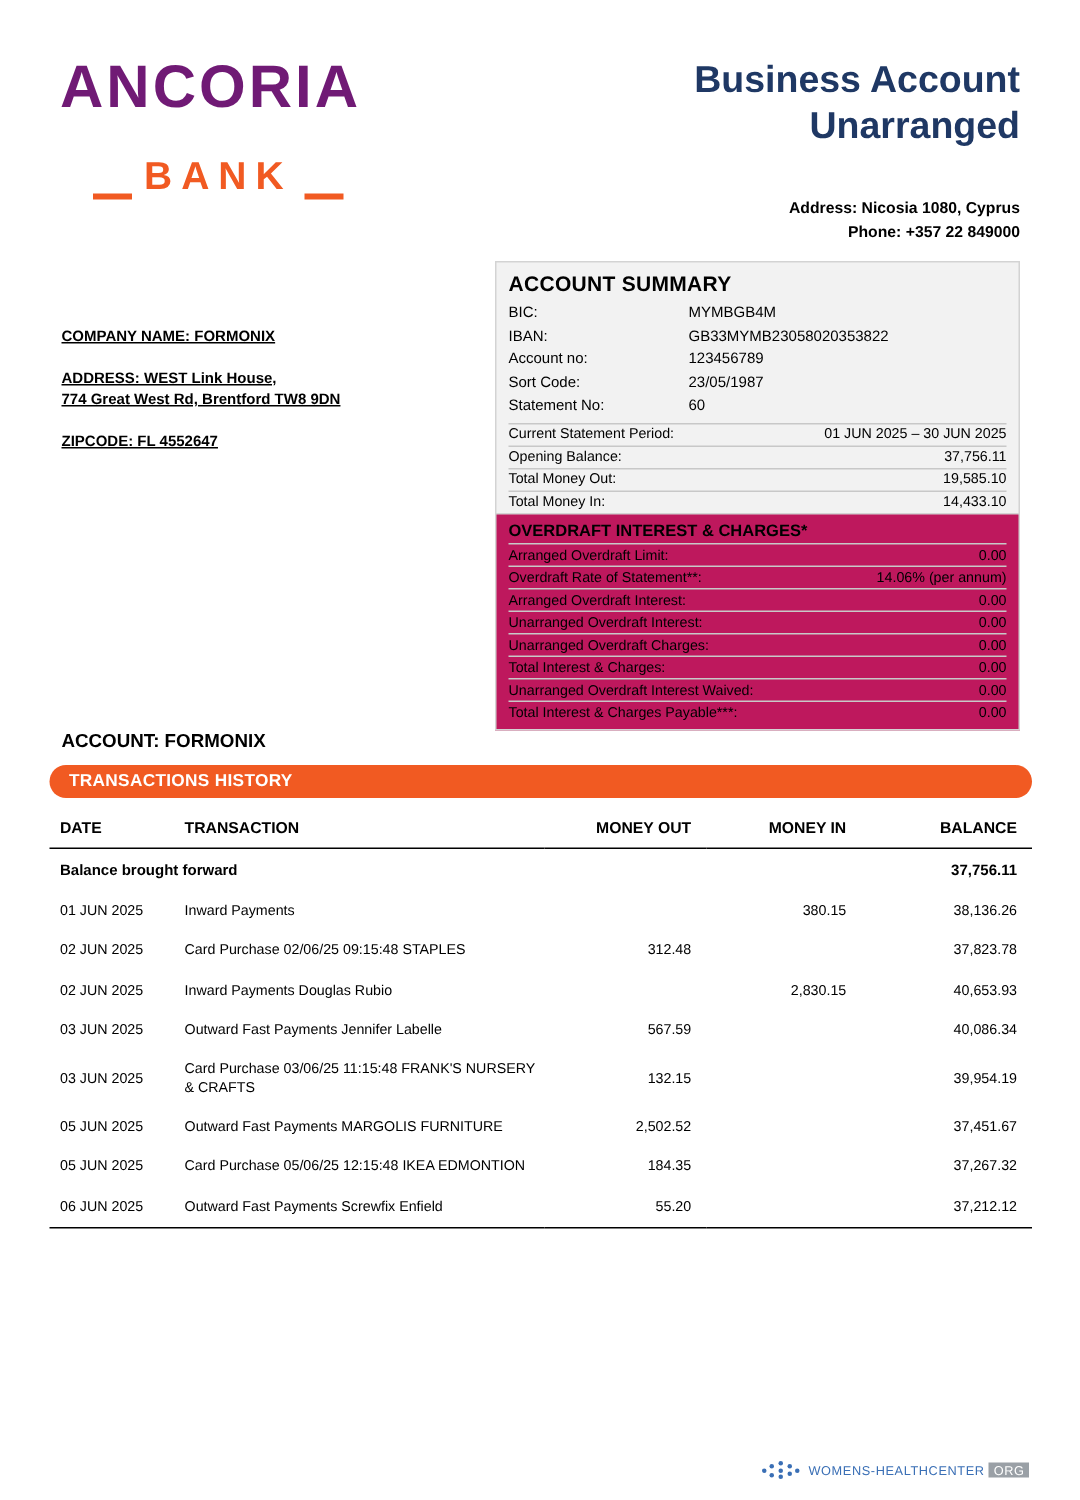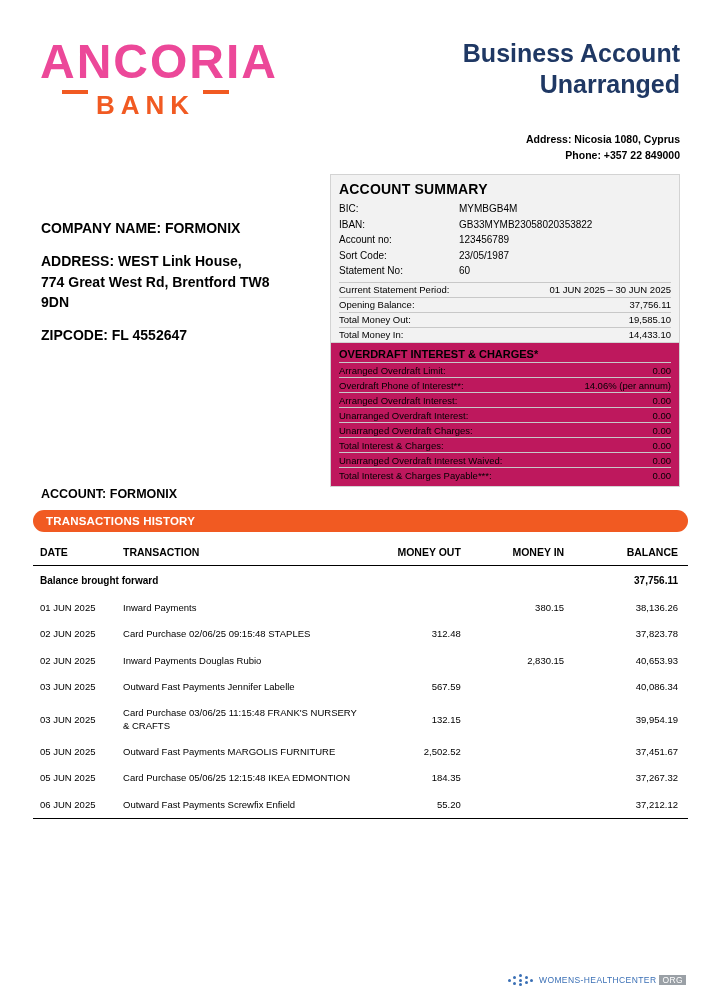--- a/index.html
+++ b/index.html
@@ -29,30 +29,30 @@
     height: 160px;
   }
   .logo {
     position: absolute;
     left: 40px;
     top: 38px;
     width: 300px;
   }
   .logo-word {
     font-family: "Liberation Sans", sans-serif;
-    font-size: 48px;
+    font-size: 40px;
     font-weight: bold;
     letter-spacing: 2px;
-    color: #ec4899;
+    color: #701a75;
     line-height: 1;
   }
   .logo-sub {
     display: flex;
-    align-items: flex-start;
-    margin-top: 4px;
+    align-items: flex-end;
+    margin-top: 24px;
     padding-left: 22px;
   }
   .logo-dash {
     width: 26px;
     height: 4px;
     background: #f15a22;
     display: inline-block;
   }
   .logo-bank {
     font-size: 26px;
@@ -82,24 +82,25 @@
     font-weight: bold;
     color: #000;
     line-height: 1.5;
   }
 
   
   .company {
     position: absolute;
     left: 41px;
     top: 218px;
-    font-size: 14px;
+    font-size: 10px;
     font-weight: bold;
     line-height: 1.45;
     width: 260px;
+    text-decoration: underline;
   }
   .company .blk { margin-bottom: 13px; }
 
   
   .summary-box {
     position: absolute;
     left: 330px;
     top: 174px;
     width: 350px;
     background: #f2f2f2;
@@ -324,21 +325,21 @@
     </div>
   </div>
 
   <div class="od-box">
     <div class="od-title">OVERDRAFT INTEREST &amp; CHARGES*</div>
     <div class="srow">
       <span class="sk">Arranged Overdraft Limit:</span>
       <span class="sv">0.00</span>
     </div>
     <div class="srow">
-      <span class="sk">Overdraft Phone of Interest**:</span>
+      <span class="sk">Overdraft Rate of Statement**:</span>
       <span class="sv">14.06% (per annum)</span>
     </div>
     <div class="srow">
       <span class="sk">Arranged Overdraft Interest:</span>
       <span class="sv">0.00</span>
     </div>
     <div class="srow">
       <span class="sk">Unarranged Overdraft Interest:</span>
       <span class="sv">0.00</span>
     </div>

